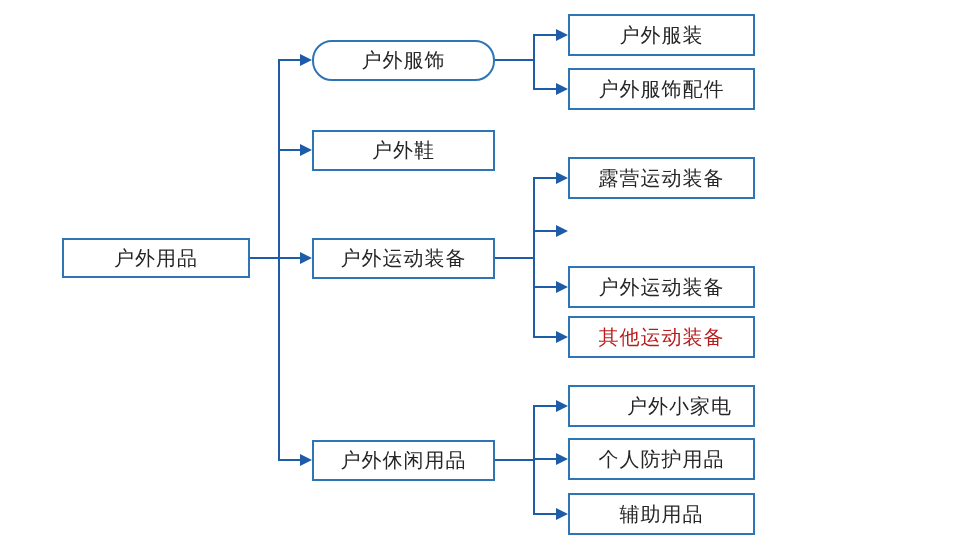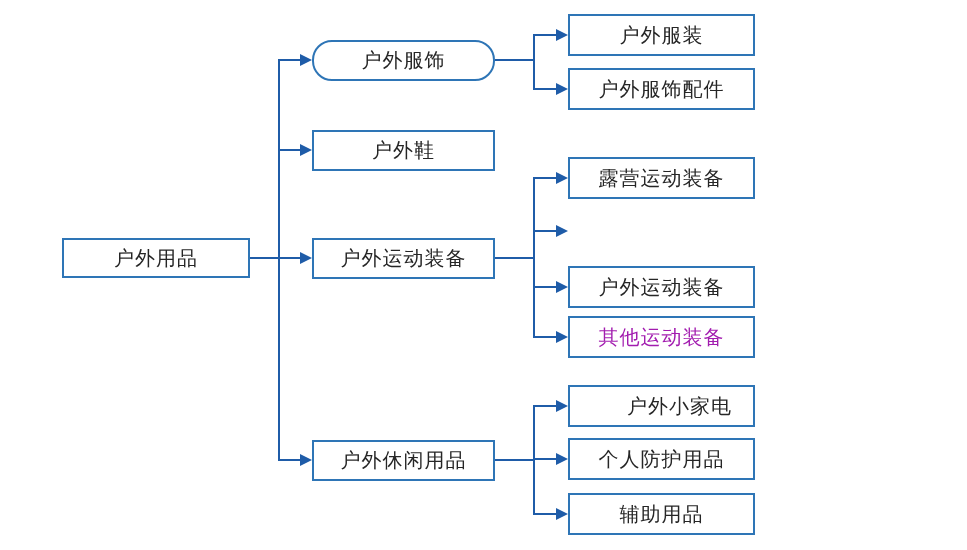--- a/index.html
+++ b/index.html
@@ -70,21 +70,21 @@
     <div class="hline" style="left: 534px; top: 177px; width: 22px; height: 2px; background: rgb(31, 92, 168);"></div>
     <div class="arrow" style="left: 556px; top: 172px; border-left-color: rgb(31, 92, 168);"></div>
     <div class="node" style="left: 568px; top: 157px; width: 187px; height: 42px; border-color: rgb(46, 117, 182); color: rgb(38, 38, 38); text-align: right;">露营运动装备</div>
     <div class="hline" style="left: 534px; top: 230px; width: 22px; height: 2px; background: rgb(31, 92, 168);"></div>
     <div class="arrow" style="left: 556px; top: 225px; border-left-color: rgb(31, 92, 168);"></div>
     <div class="hline" style="left: 534px; top: 286px; width: 22px; height: 2px; background: rgb(31, 92, 168);"></div>
     <div class="arrow" style="left: 556px; top: 281px; border-left-color: rgb(31, 92, 168);"></div>
     <div class="node" style="left: 568px; top: 266px; width: 187px; height: 42px; border-color: rgb(46, 117, 182); color: rgb(38, 38, 38);">户外运动装备</div>
     <div class="hline" style="left: 534px; top: 336px; width: 22px; height: 2px; background: rgb(31, 92, 168);"></div>
     <div class="arrow" style="left: 556px; top: 331px; border-left-color: rgb(31, 92, 168);"></div>
-    <div class="node" style="left: 568px; top: 316px; width: 187px; height: 42px; border-color: rgb(46, 117, 182); color: #a21caf;">其他运动装备</div>
+    <div class="node" style="left: 568px; top: 316px; width: 187px; height: 42px; border-color: rgb(46, 117, 182); color: #b91c1c;">其他运动装备</div>
     <div class="hline" style="left: 279px; top: 459px; width: 21px; height: 2px; background: rgb(31, 92, 168);"></div>
     <div class="arrow" style="left: 300px; top: 454px; border-left-color: rgb(31, 92, 168);"></div>
     <div class="node" style="left: 312px; top: 439.5px; width: 183px; height: 41px; border-color: rgb(46, 117, 182); color: rgb(38, 38, 38);">户外休闲用品</div>
     <div class="hline" style="left: 495px; top: 459px; width: 40px; height: 2px; background: rgb(31, 92, 168);"></div>
     <div class="vline" style="left: 533px; top: 405px; width: 2px; height: 110px; background: rgb(31, 92, 168);"></div>
     <div class="hline" style="left: 534px; top: 405px; width: 22px; height: 2px; background: rgb(31, 92, 168);"></div>
     <div class="arrow" style="left: 556px; top: 400px; border-left-color: rgb(31, 92, 168);"></div>
     <div class="node" style="left: 568px; top: 385px; width: 187px; height: 42px; border-color: rgb(46, 117, 182); color: rgb(38, 38, 38); padding-left: 36px;">户外小家电</div>
     <div class="hline" style="left: 534px; top: 458px; width: 22px; height: 2px; background: rgb(31, 92, 168);"></div>
     <div class="arrow" style="left: 556px; top: 453px; border-left-color: rgb(31, 92, 168);"></div>

